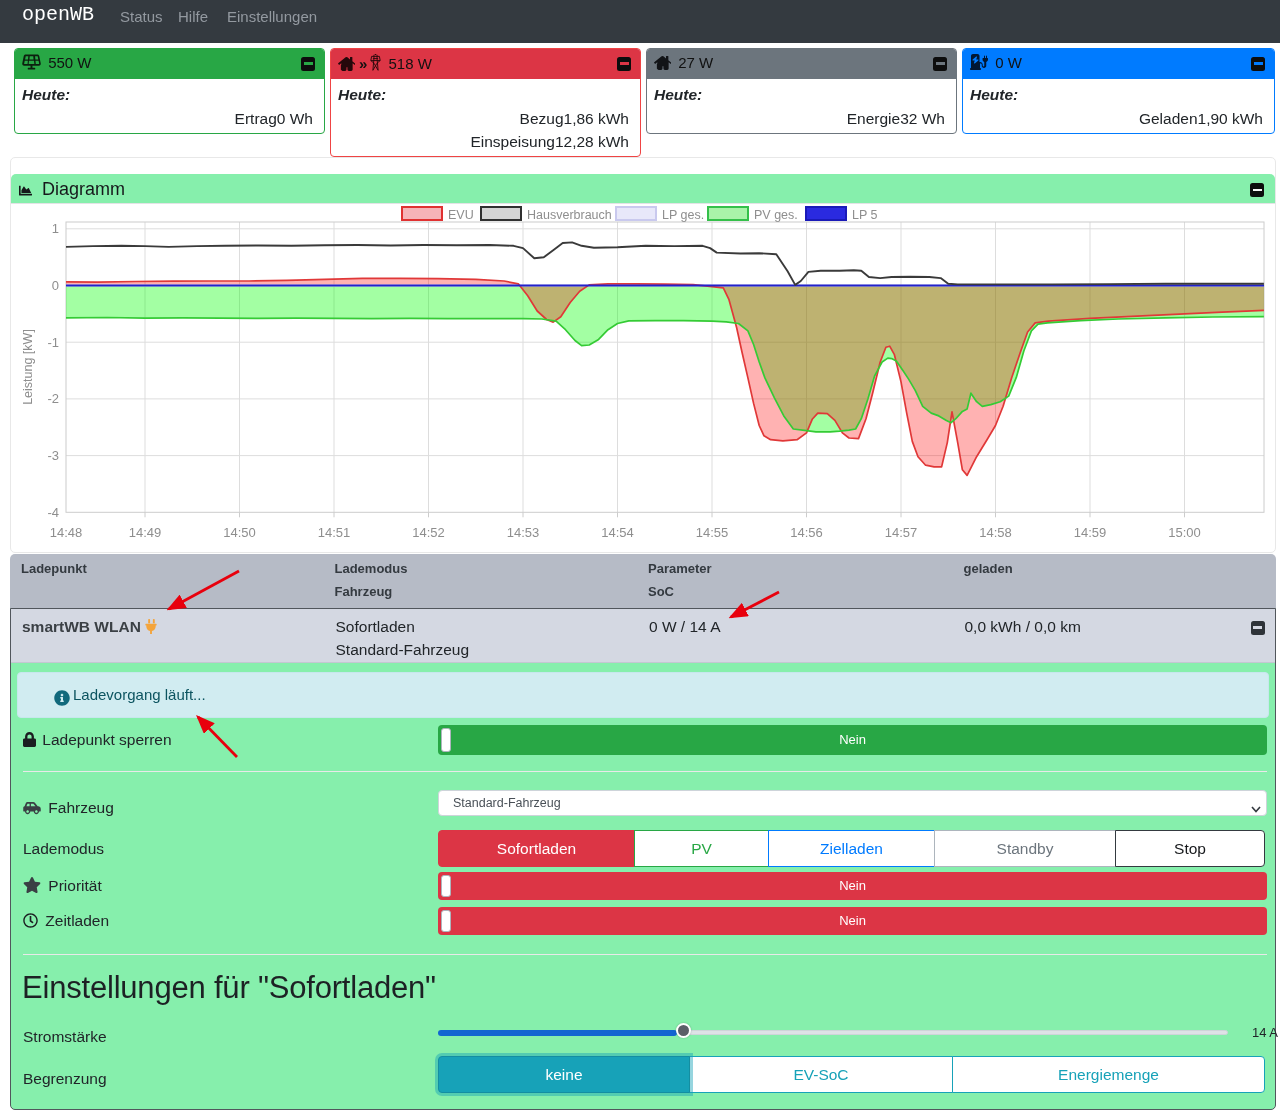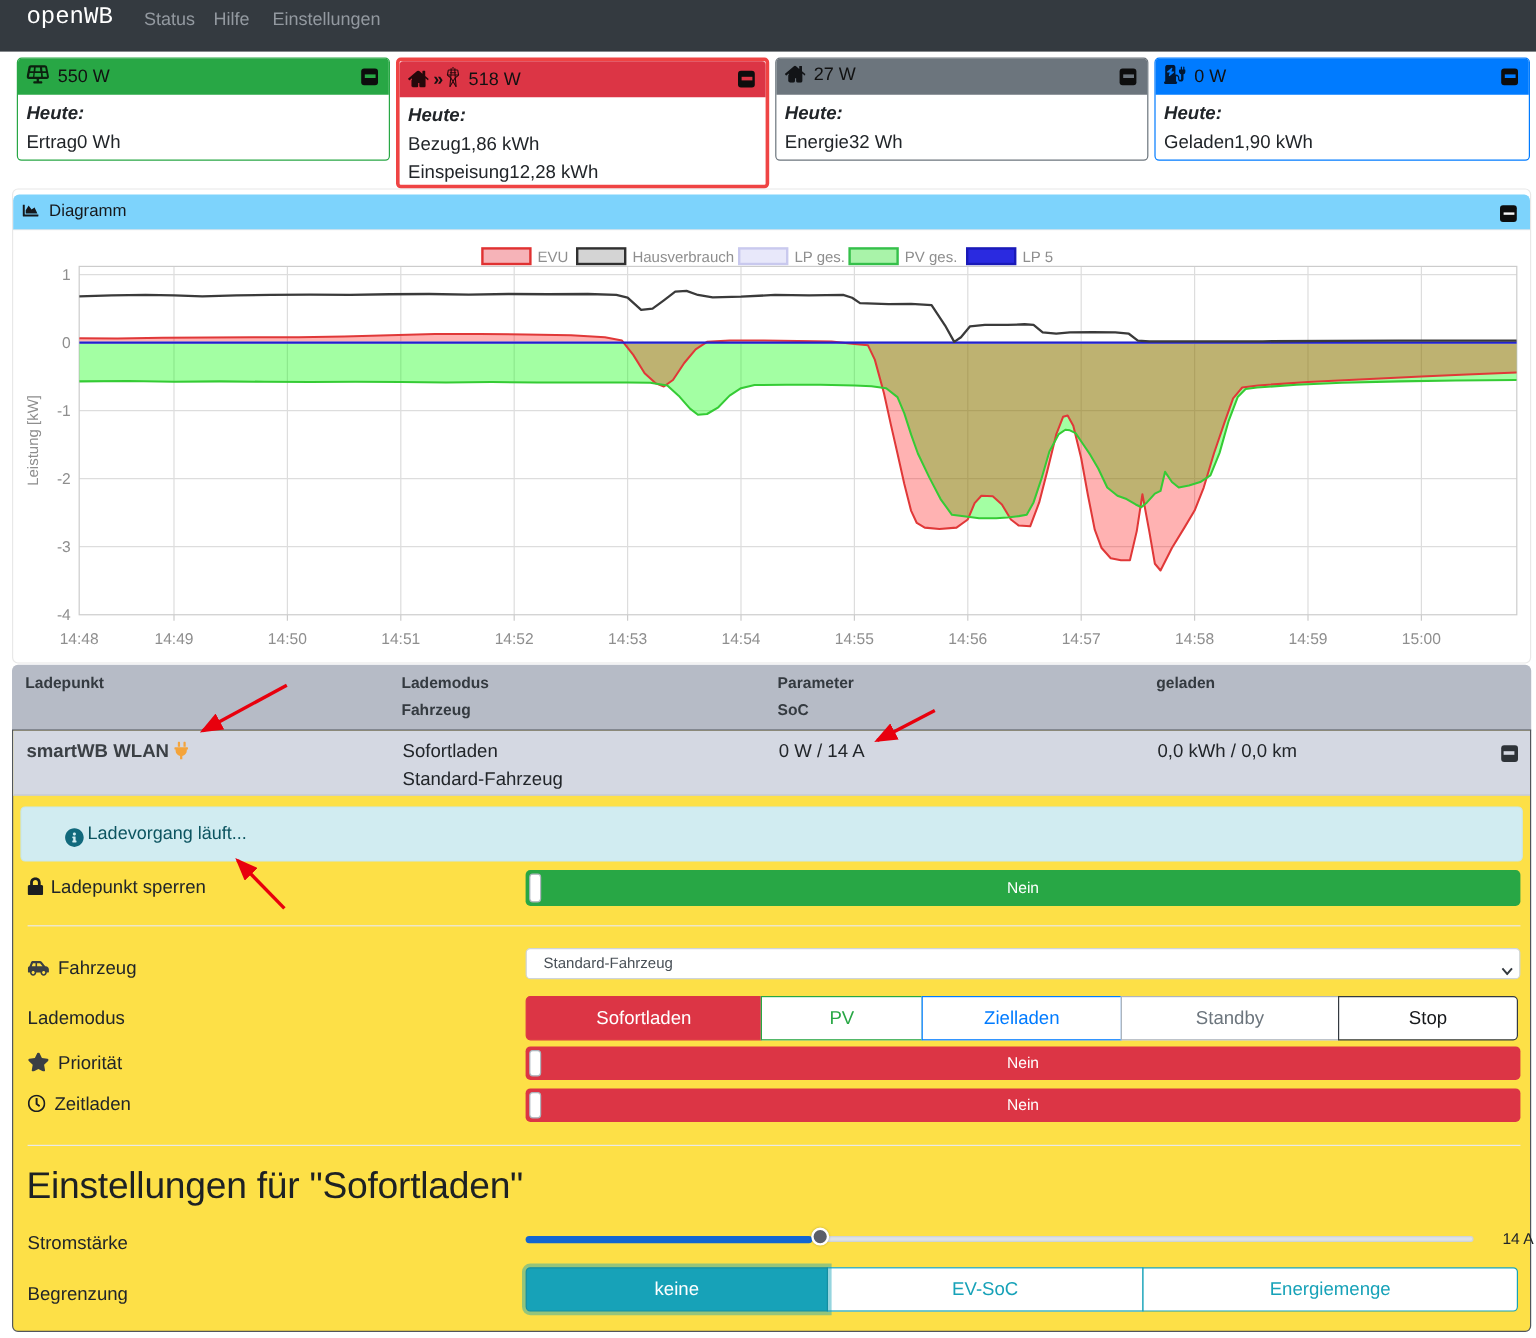--- a/index.html
+++ b/index.html
@@ -10,33 +10,33 @@
 
 
 .navbar { left:0; top:0; width:1280px; height:43px; background:#343a40; }
 .brand { left:22px; top:3px; font-size:20px; color:#fff;font-family:Liberation Mono, monospace; }
 .nlink { top:8px; font-size:15px; color:#9399a0; }
 
 
 .card { border-radius:4px; background:#fff; }
 .card .chead { height:30px; border-radius:3px 3px 0 0; padding:5px 7px 0 7px; font-size:15px; color:#111; position:relative; }
 .card .cbody { padding:4.5px 11px 6px 7px; font-size:15.5px; }
-.crow { display:flex; justify-content:flex-start; line-height:23.5px; }
+.crow { display:flex; justify-content:flex-end; line-height:23.5px; }
 .heute { font-weight:bold; font-style:italic; line-height:23.5px; }
 .minus { position:absolute; width:14px; height:14px; background:#101010; border-radius:2.5px; }
 .minus::after { content:""; position:absolute; left:2.5px; top:5.8px; width:9px; height:2.5px; background:var(--mb,#fff); }
 .chead .minus { right:9px; top:8.2px; }
 
 
 .diagcard { left:10px; top:157px; width:1266px; height:396px; border:1px solid #e8e8e8; border-radius:5px; background:#fff; }
-.diaghead { position:absolute; left:0; top:4px; width:100%; height:30px; background:#7dd3fc; border-bottom:1px solid #e3e3e6; border-radius:5px 5px 0 0; font-size:14px; color:#16181b; padding:5px 7px; }
+.diaghead { position:absolute; left:0; top:16px; width:100%; height:30px; background:#86efac; border-bottom:1px solid #e3e3e6; border-radius:5px 5px 0 0; font-size:18px; color:#16181b; padding:5px 7px; }
 
 
 .thead { left:10px; top:554px; width:1266px; height:55px; background:#b6bbc6; border-radius:5px 5px 0 0; font-weight:bold; color:#343a40; font-size:13px; }
-.maincard { left:10px; top:608px; width:1266px; height:502px; border:1px solid #51565c; border-radius:0 0 5px 5px; background:#fde047; }
+.maincard { left:10px; top:608px; width:1266px; height:502px; border:1px solid #51565c; border-radius:0 0 5px 5px; background:#86efac; }
 .lprow { position:absolute; left:0; top:0; width:100%; height:54px; background:#d4d8e2; border-bottom:1px solid #c3c7d1; font-size:15.5px; }
 .col1 { left:11px; } .col2 { left:324.5px; } .col3 { left:638px; } .col4 { left:953.5px; }
 .alert { position:absolute; left:6px; top:63px; width:1252px; height:46px; background:#d1ecf1; border:1px solid #c7e7ed; border-radius:4px; color:#0c5460; font-size:15px; }
 
 .label { position:absolute; left:12px; font-size:15.5px; color:#212529; }
 
 .barbtn { position:absolute; height:30px; border-radius:4px; color:#fff; font-size:13px; text-align:center; }
 .barbtn .pill { position:absolute; left:3px; top:3px; width:10px; height:24px; background:#fff; border:1px solid #adb5bd; border-radius:3px; }
 .green { background:#28a745; }
 .red { background:#dc3545; }
@@ -75,21 +75,21 @@
   </div>
   <div class="cbody">
     <div class="heute">Heute:</div>
     <div class="crow">
         <span>Ertrag</span>
         <span>0 Wh</span>
       </div>
   </div>
 </div>
 
-<div class="abs card" style="left:330px;top:47.5px;width:311px;height:109px;border:3px solid #ef4444">
+<div class="abs card" style="left:330px;top:47.5px;width:311px;height:109px;border:1px solid #ef4444">
   <div class="chead" style="background:#dc3545">
     <svg class="icon" width="17" height="15" viewBox="0 0 576 512" fill="#25080b">
         <path d="M280.4 148.3L96 300.1V464a16 16 0 0 0 16 16l112.1-.3a16 16 0 0 0 15.9-16V368a16 16 0 0 1 16-16h64a16 16 0 0 1 16 16v95.6a16 16 0 0 0 16 16.1L464 480a16 16 0 0 0 16-16V300L295.7 148.3a12.2 12.2 0 0 0-15.3 0zM571.6 251.5L488 182.6V44.1a12 12 0 0 0-12-12h-56a12 12 0 0 0-12 12v72.6L318.5 43a48 48 0 0 0-61 0L4.3 251.5a12 12 0 0 0-1.6 16.9l25.5 31a12 12 0 0 0 16.9 1.6l64.6-53.2V464a48 48 0 0 0 48 48h81.9a48 48 0 0 0 48-48v-80h32v80a48 48 0 0 0 48 48h81.9a48 48 0 0 0 48-48V247.8l64.6 53.2a12 12 0 0 0 16.9-1.6l25.5-31a12 12 0 0 0-1.7-16.9z"></path>
       </svg><span style="font-weight:bold;margin:0 2px 0 4px">»</span><svg class="icon" width="13" height="17" viewBox="0 0 100 130" stroke="#25080b" fill="none" stroke-width="7">
         <path d="M38 35 L30 125 M62 35 L70 125"></path>
         <path d="M30 35 L70 35 M20 18 L80 18 M14 50 L86 50 M30 125 L62 70 M70 125 L38 70"></path>
         <path d="M38 35 L38 6 M62 35 L62 6 M20 18 L14 50 M80 18 L86 50 M14 50 L38 70 M86 50 L62 70"></path>
         <path d="M44 4 L56 4" stroke-width="8"></path>
       </svg> <span style="margin-left:2px">518 W</span>
     <span class="minus" style="background:#0d0d0d;--mb:#dc3545"></span>

